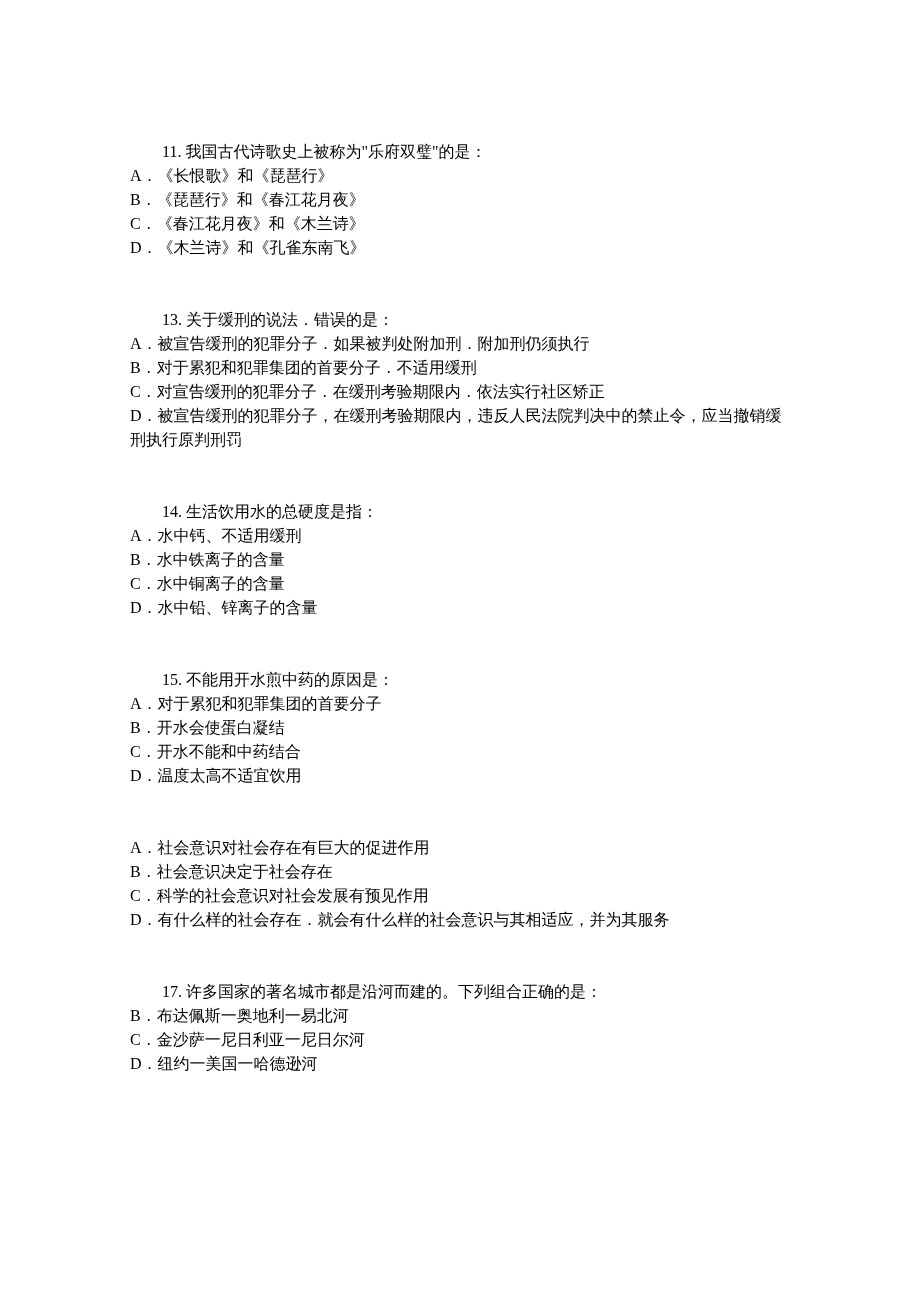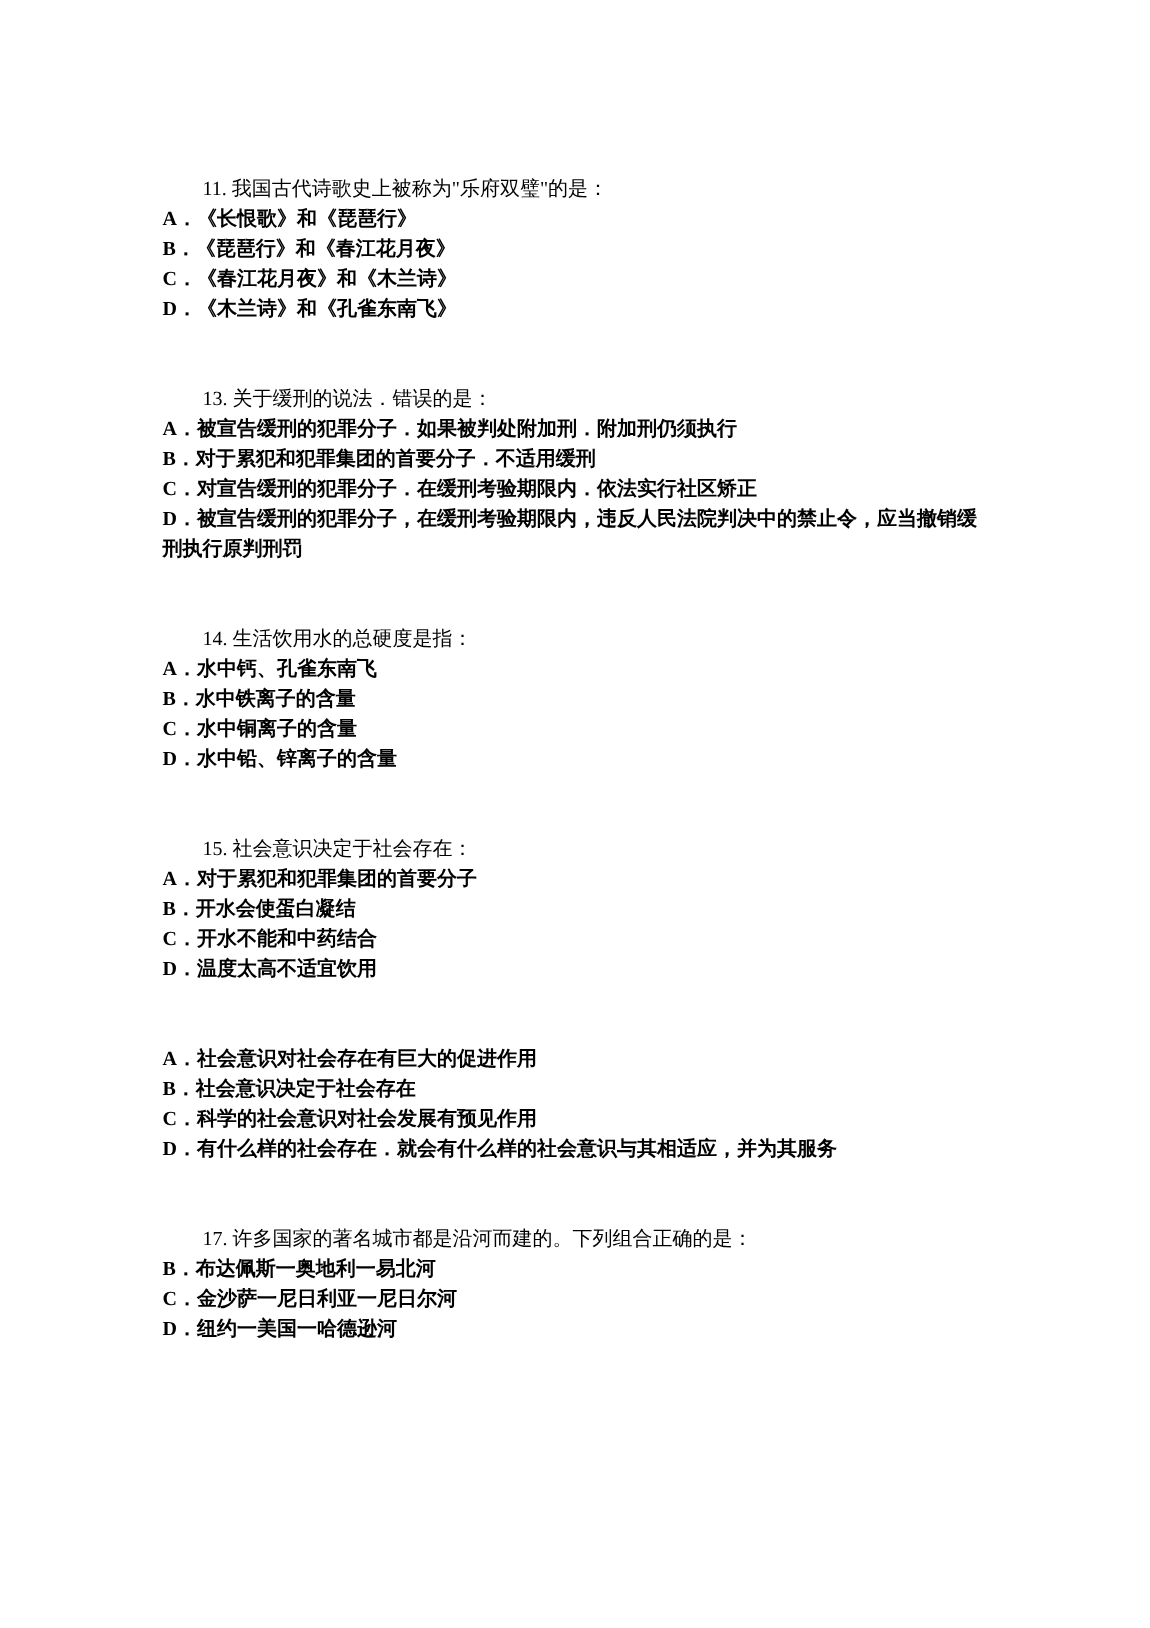--- a/index.html
+++ b/index.html
@@ -18,21 +18,20 @@
     box-sizing: border-box;
   }
   .question {
     margin-bottom: 48px;
   }
   .q-text {
     text-indent: 2em;
   }
   .opt {
     display: block;
-    font-weight: bold;
   }
 </style>
 </head>
 <body>
 
 <div class="page">
 
   <div class="question">
     <div class="q-text">
       <span>11.</span>
@@ -53,30 +52,30 @@
     <span class="opt">B．对于累犯和犯罪集团的首要分子．不适用缓刑</span>
     <span class="opt">C．对宣告缓刑的犯罪分子．在缓刑考验期限内．依法实行社区矫正</span>
     <span class="opt">D．被宣告缓刑的犯罪分子，在缓刑考验期限内，违反人民法院判决中的禁止令，应当撤销缓刑执行原判刑罚</span>
   </div>
 
   <div class="question">
     <div class="q-text">
       <span>14.</span>
       <span>生活饮用水的总硬度是指：</span>
     </div>
-    <span class="opt">A．水中钙、孔雀东南飞</span>
+    <span class="opt">A．水中钙、不适用缓刑</span>
     <span class="opt">B．水中铁离子的含量</span>
     <span class="opt">C．水中铜离子的含量</span>
     <span class="opt">D．水中铅、锌离子的含量</span>
   </div>
 
   <div class="question">
     <div class="q-text">
       <span>15.</span>
-      <span>社会意识决定于社会存在：</span>
+      <span>不能用开水煎中药的原因是：</span>
     </div>
     <span class="opt">A．对于累犯和犯罪集团的首要分子</span>
     <span class="opt">B．开水会使蛋白凝结</span>
     <span class="opt">C．开水不能和中药结合</span>
     <span class="opt">D．温度太高不适宜饮用</span>
   </div>
 
   <div class="question">
     <span class="opt">A．社会意识对社会存在有巨大的促进作用</span>
     <span class="opt">B．社会意识决定于社会存在</span>

